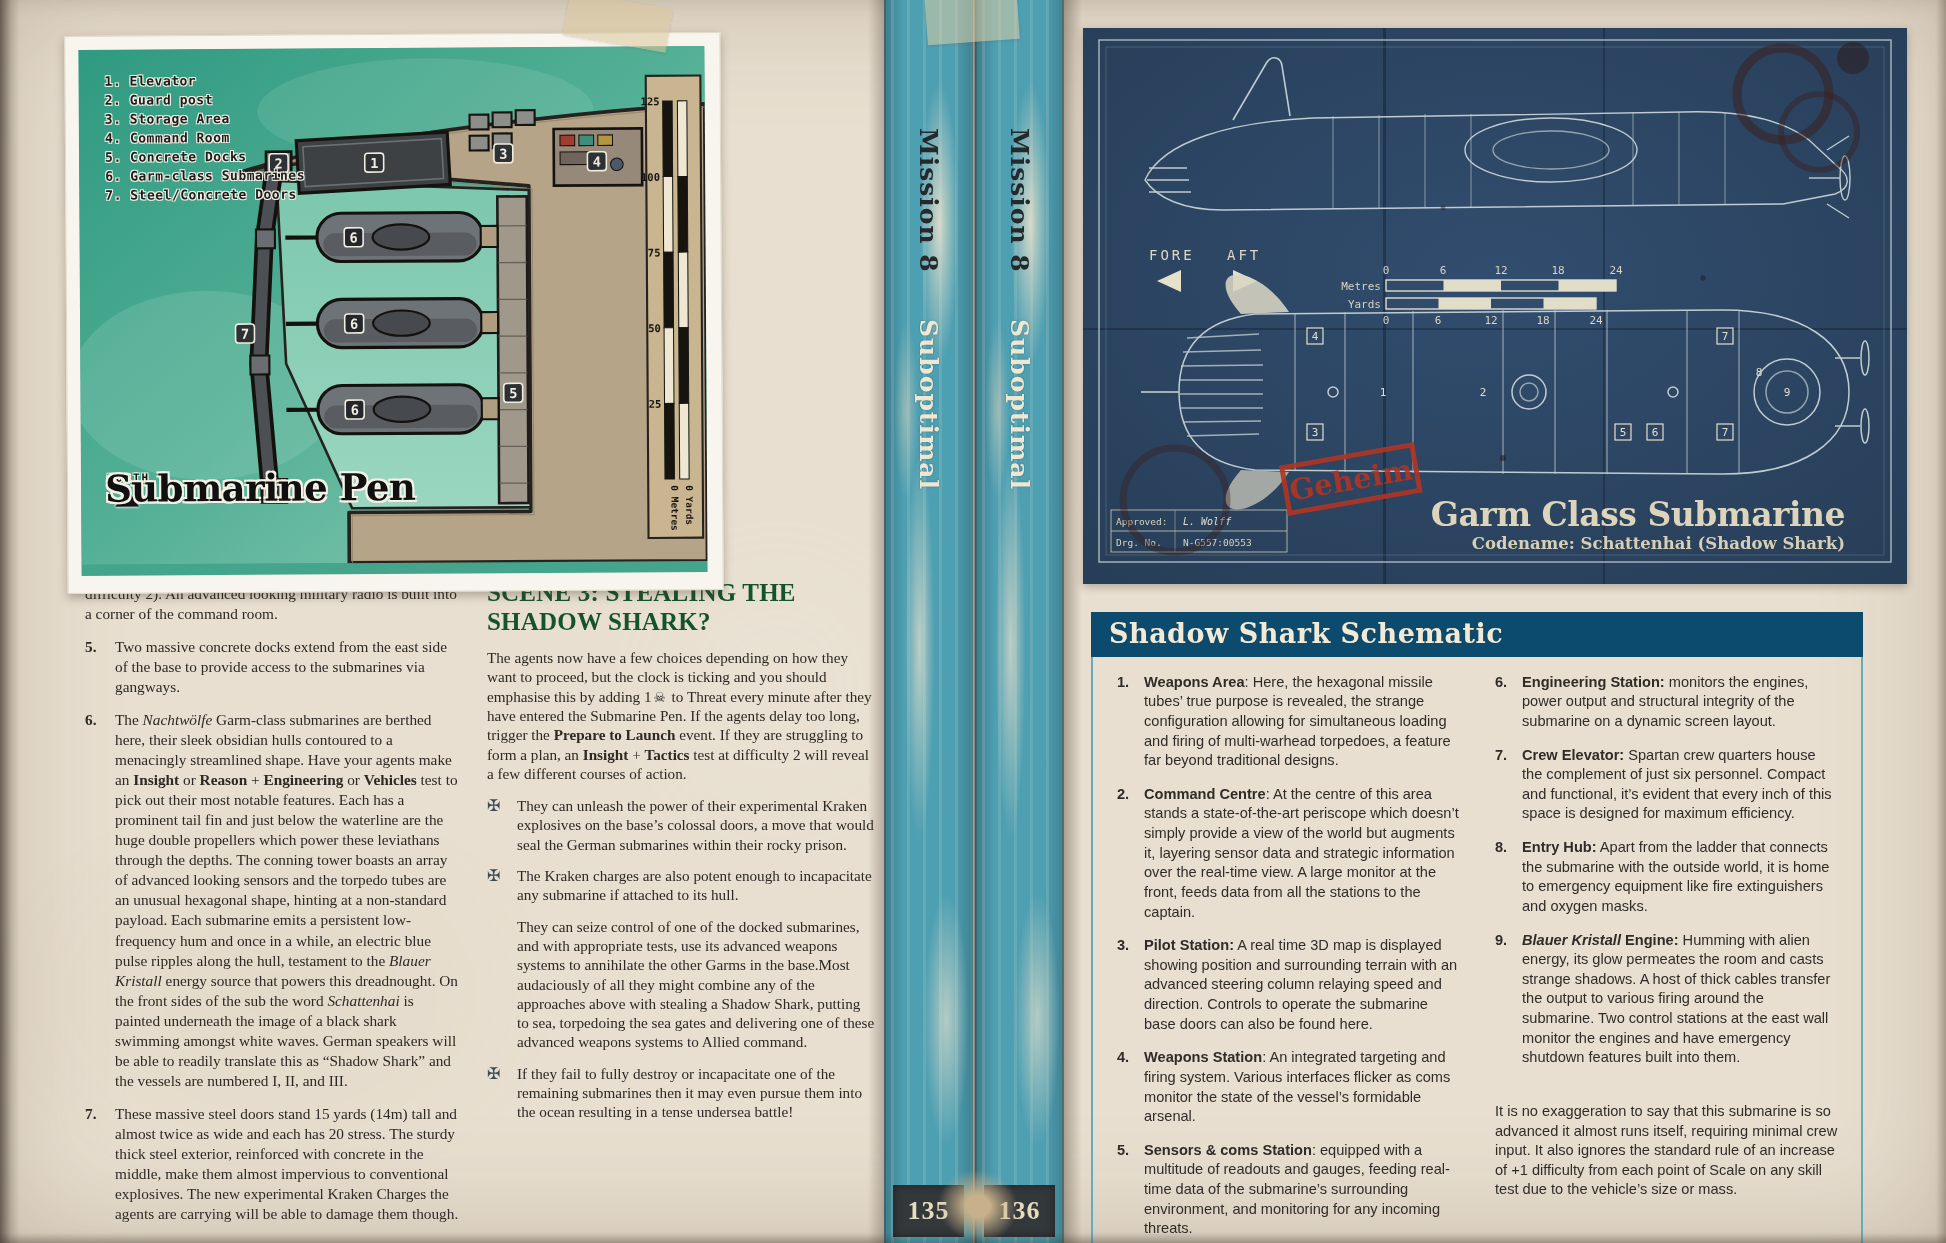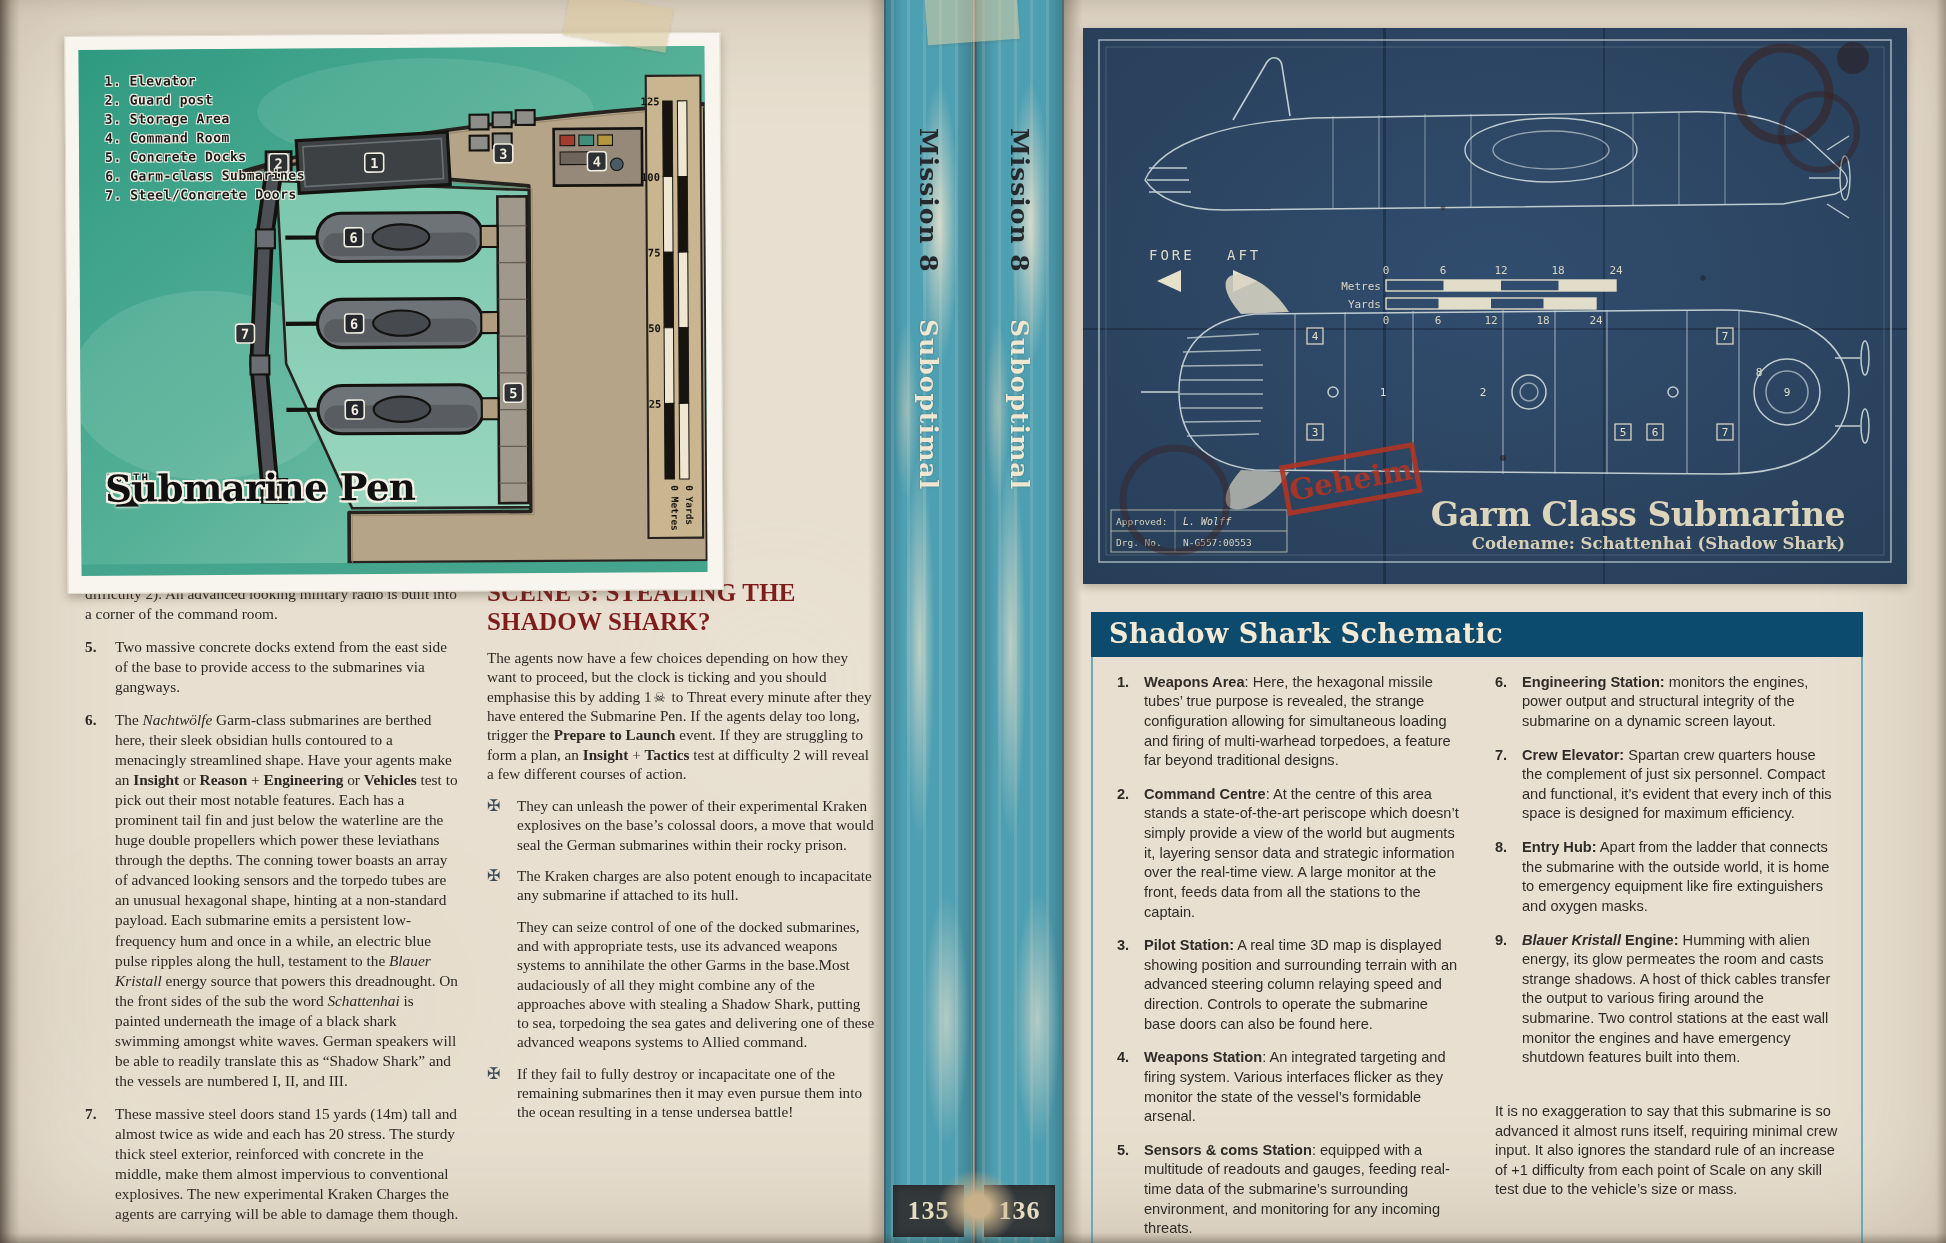--- a/index.html
+++ b/index.html
@@ -41,21 +41,21 @@
   .tape2{left:926px;top:-12px;width:92px;height:54px;transform:rotate(-4deg);background:rgba(221,206,166,.55);}
 
   
   .col{position:absolute;color:#2c2824;}
   .col1{left:85px;top:584px;width:376px;font:15.3px/1.31 "Liberation Serif",serif;}
   .col2{left:487px;top:578px;width:388px;font:15.2px/1.27 "Liberation Serif",serif;}
   .para{margin:0 0 13px 0;}
   .nitem{display:flex;margin:0 0 13px 0;}
   .nnum{width:30px;flex:0 0 30px;font-weight:700;}
   .nbody{flex:1;}
-  .scene-h{font:700 25px/1.16 "Liberation Serif",serif;color:#7f1d1d;margin:0 0 12px 0;letter-spacing:.2px;}
+  .scene-h{font:700 25px/1.16 "Liberation Serif",serif;color:#14532d;margin:0 0 12px 0;letter-spacing:.2px;}
   .bullet{display:flex;margin:0 0 12px 0;}
   .bicon{width:30px;flex:0 0 30px;color:#3c4b58;font-size:16px;line-height:1.2;}
   .b{font-weight:700;} .i{font-style:italic;}
   .g{font-family:"DejaVu Sans",sans-serif;font-size:.9em;padding:0 2px;color:#1c1c1c;}
 
   
   .spine{position:absolute;top:0;bottom:0;width:89px;z-index:3;background-color:#4d9fb2;
      background-image:
        radial-gradient(26px 190px at 62% 18%, rgba(236,227,205,.85), transparent 75%),
        radial-gradient(20px 260px at 40% 52%, rgba(236,227,205,.7), transparent 75%),
@@ -502,21 +502,21 @@
         <div class="pitem">
           <div class="pnum">2.</div>
           <div class="pbody"><span class="b">Command Centre</span><span>: At the centre of this area stands a state-of-the-art periscope which doesn’t simply provide a view of the world but augments it, layering sensor data and strategic information over the real-time view. A large monitor at the front, feeds data from all the stations to the captain.</span></div>
         </div>
         <div class="pitem">
           <div class="pnum">3.</div>
           <div class="pbody"><span class="b">Pilot Station:</span><span> A real time 3D map is displayed showing position and surrounding terrain with an advanced steering column relaying speed and direction. Controls to operate the submarine base doors can also be found here.</span></div>
         </div>
         <div class="pitem">
           <div class="pnum">4.</div>
-          <div class="pbody"><span class="b">Weapons Station</span><span>: An integrated targeting and firing system. Various interfaces flicker as they monitor the state of the vessel’s formidable arsenal.</span></div>
+          <div class="pbody"><span class="b">Weapons Station</span><span>: An integrated targeting and firing system. Various interfaces flicker as coms monitor the state of the vessel’s formidable arsenal.</span></div>
         </div>
         <div class="pitem">
           <div class="pnum">5.</div>
           <div class="pbody"><span class="b">Sensors &amp; coms Station</span><span>: equipped with a multitude of readouts and gauges, feeding real-time data of the submarine’s surrounding environment, and monitoring for any incoming threats.</span></div>
         </div>
       </div>
       <div class="pcol">
         <div class="pitem">
           <div class="pnum">6.</div>
           <div class="pbody"><span class="b">Engineering Station:</span><span> monitors the engines, power output and structural integrity of the submarine on a dynamic screen layout.</span></div>

